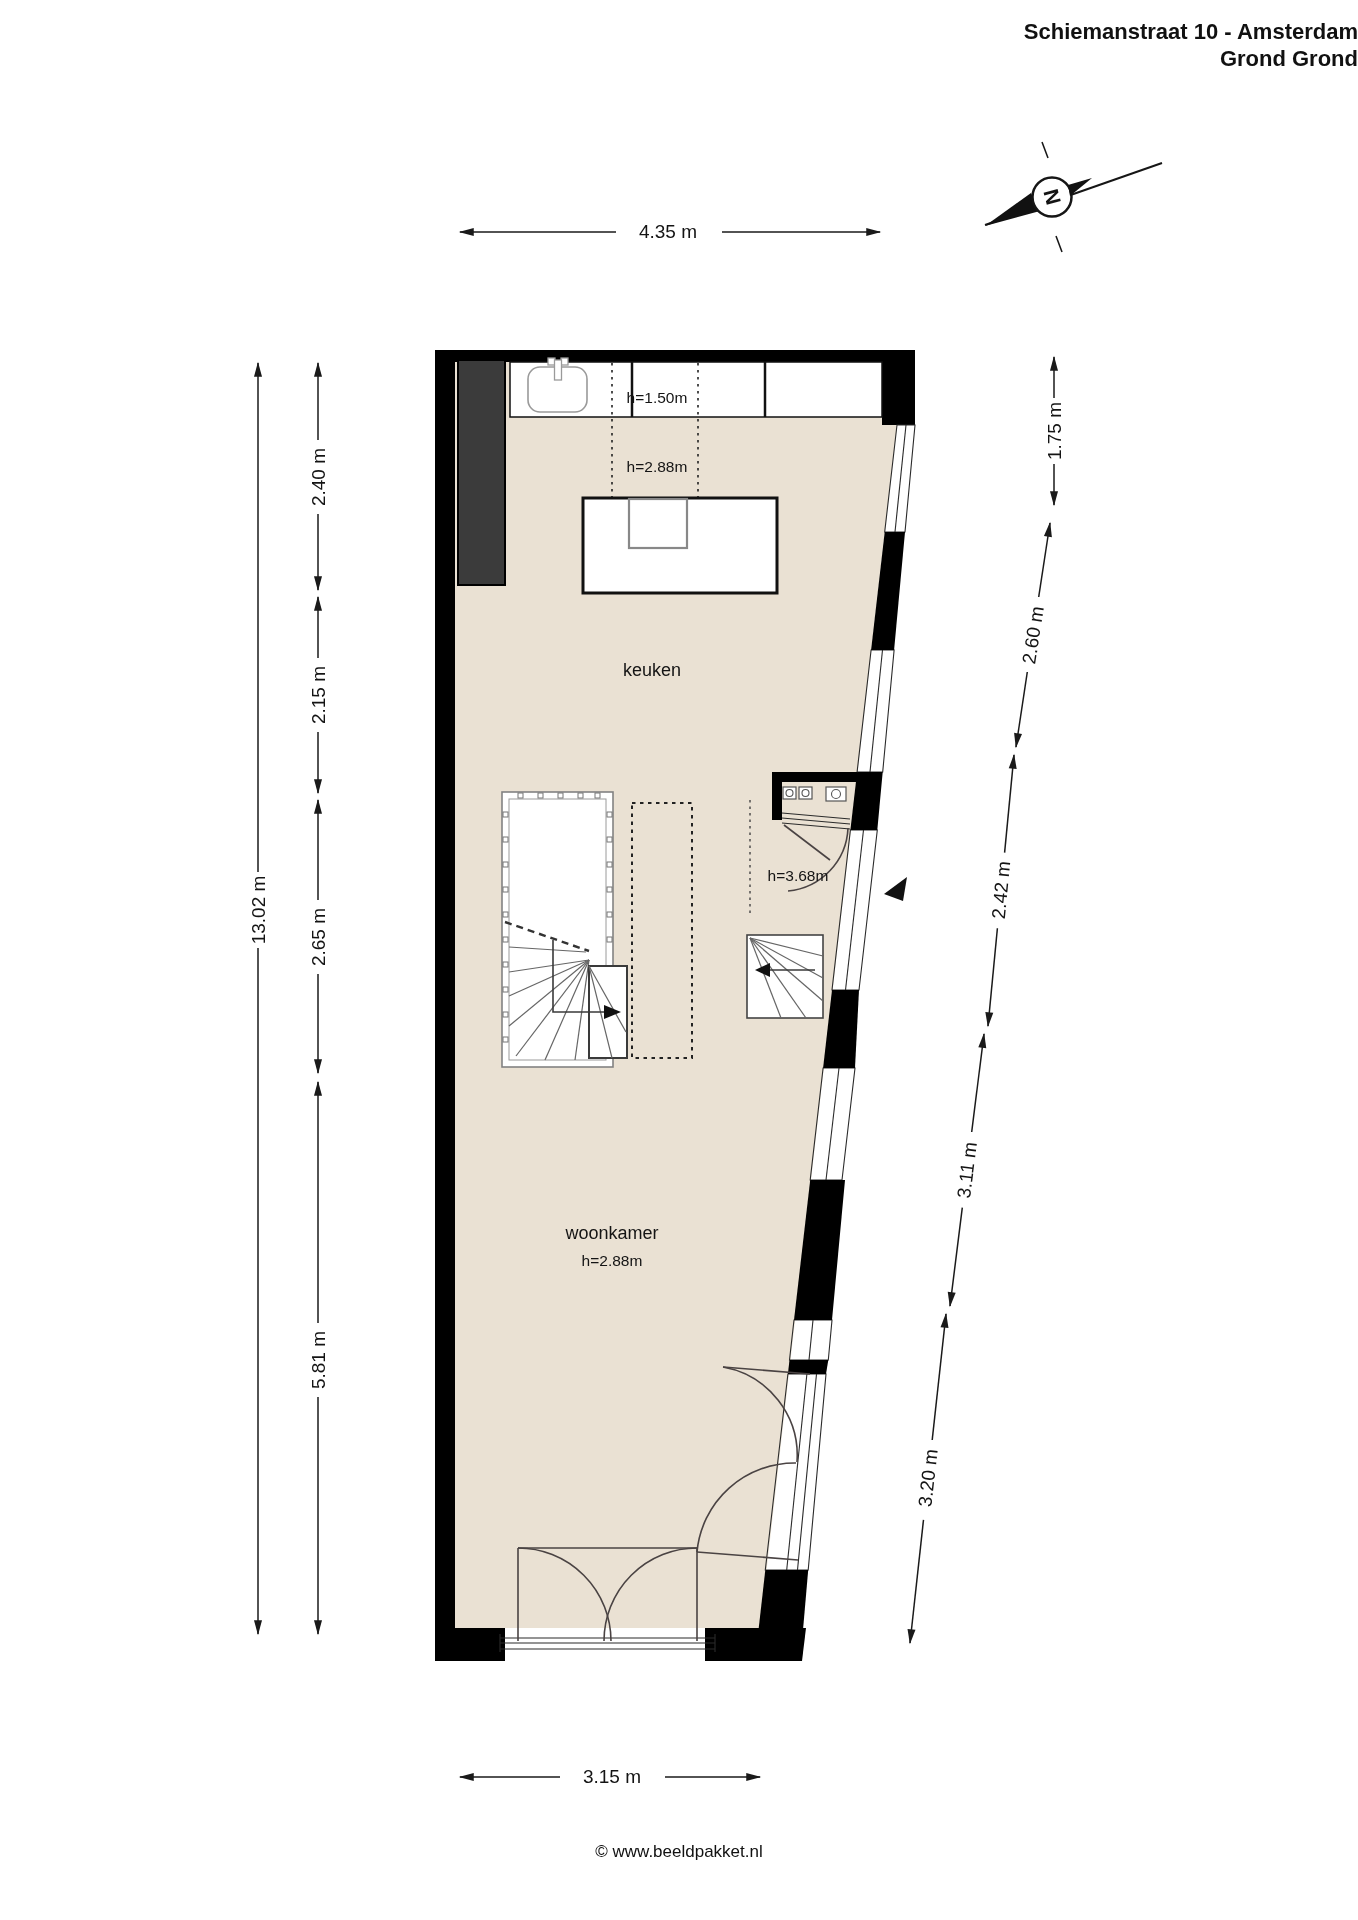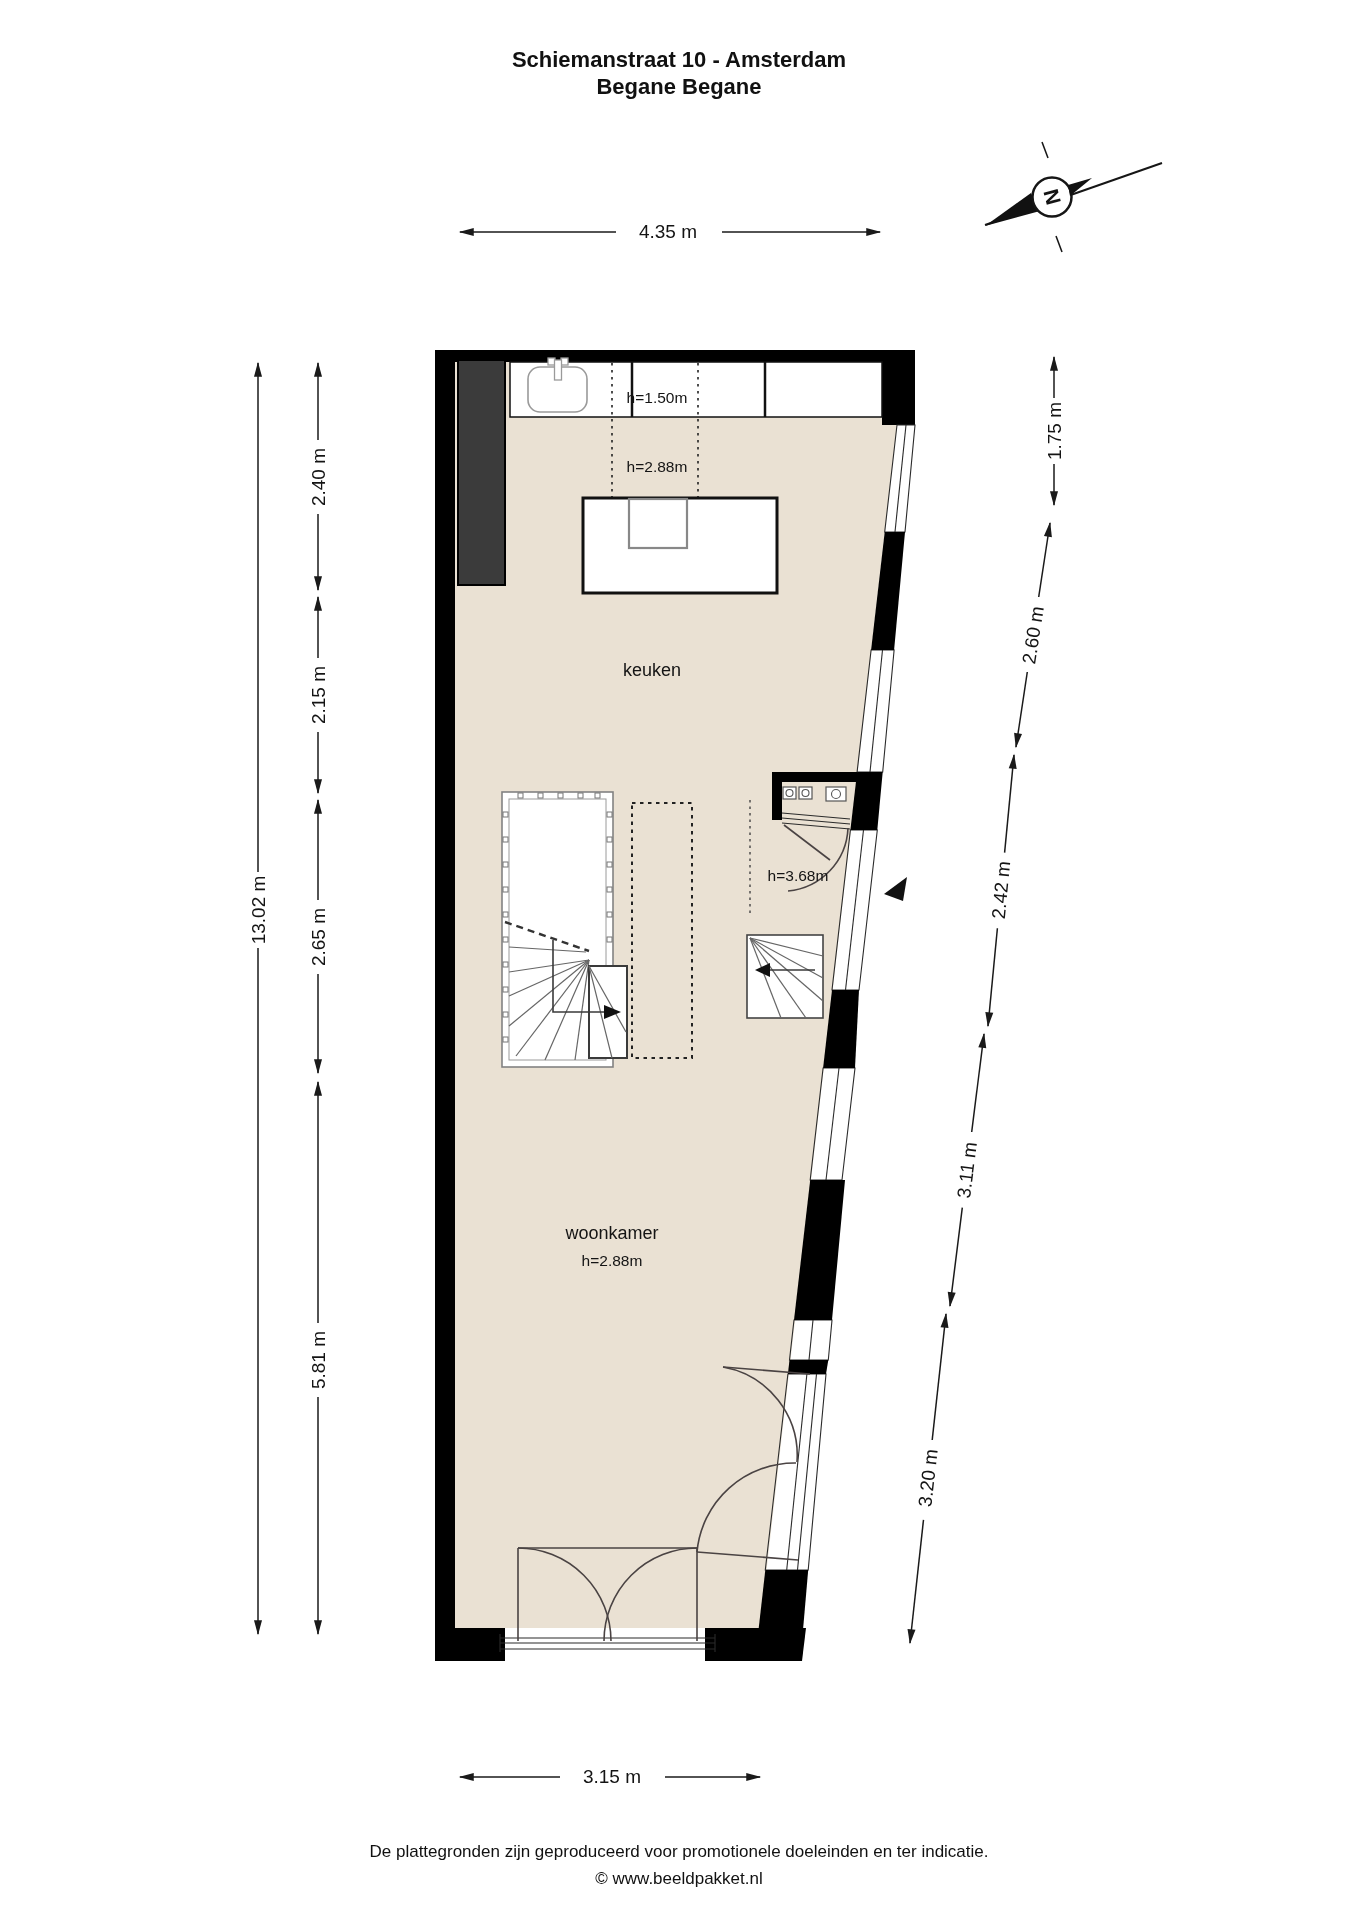--- a/index.html
+++ b/index.html
@@ -1,18 +1,18 @@
 <!DOCTYPE html>
 <html><head>
 <meta charset="utf-8">
 <style>
   html,body{margin:0;padding:0;background:#ffffff;}
   .page{position:relative;width:1358px;height:1920px;background:#fff;overflow:hidden;
         font-family:"Liberation Sans", sans-serif;}
-  .title-block{position:absolute;top:18px;left:0;width:1358px;text-align:center;color:#111;margin-top:28px;}
+  .title-block{position:absolute;top:18px;left:0;width:1358px;text-align:right;color:#111;}
   .title-block .t1{font-size:22px;font-weight:bold;line-height:27px;}
   .title-block .t2{font-size:22px;font-weight:bold;line-height:27px;}
   .footer-block{position:absolute;top:1838px;left:0;width:1358px;text-align:center;color:#111;
                 font-size:17px;line-height:27px;}
   svg{position:absolute;top:0;left:0;}
   svg text{font-family:"Liberation Sans", sans-serif;fill:#141414;}
   .dim-text{font-size:19px;}
   .room-label{font-size:18px;}
   .h-label{font-size:15.5px;}
   .dimline{stroke:#1a1a1a;stroke-width:1.5;fill:none;}
@@ -20,21 +20,21 @@
   .stairline{stroke:#666;stroke-width:1.2;fill:none;}
   .winline{stroke:#2b2b2b;stroke-width:1.1;fill:none;}
 </style>
 </head>
 <body>
 
 <div class="page">
 
   <div class="title-block">
     <div class="t1">Schiemanstraat 10 - Amsterdam</div>
-    <div class="t2">Begane Begane</div>
+    <div class="t2">Grond Grond</div>
   </div>
 
   <svg width="1358" height="1920" viewBox="0 0 1358 1920">
     <defs>
       <marker id="mE" viewBox="0 0 12 8" refX="11" refY="4" markerWidth="16" markerHeight="10" markerUnits="userSpaceOnUse" orient="auto">
         <path d="M0,0.8 L12,4 L0,7.2 Z" fill="#1a1a1a"></path>
       </marker>
       <marker id="mS" viewBox="0 0 12 8" refX="1" refY="4" markerWidth="16" markerHeight="10" markerUnits="userSpaceOnUse" orient="auto">
         <path d="M12,0.8 L0,4 L12,7.2 Z" fill="#1a1a1a"></path>
       </marker>
@@ -285,17 +285,16 @@
         <text class="room-label" x="652" y="676" text-anchor="middle">keuken</text>
         <text class="h-label" x="798" y="881" text-anchor="middle">h=3.68m</text>
         <text class="room-label" x="612" y="1239" text-anchor="middle">woonkamer</text>
         <text class="h-label" x="612" y="1266" text-anchor="middle">h=2.88m</text>
       </g>
 
     </g>
   </svg>
 
   <div class="footer-block">
-    <div>De plattegronden zijn geproduceerd voor promotionele doeleinden en ter indicatie.</div>
     <div>© www.beeldpakket.nl</div>
   </div>
 
 </div>
 
 </body></html>

